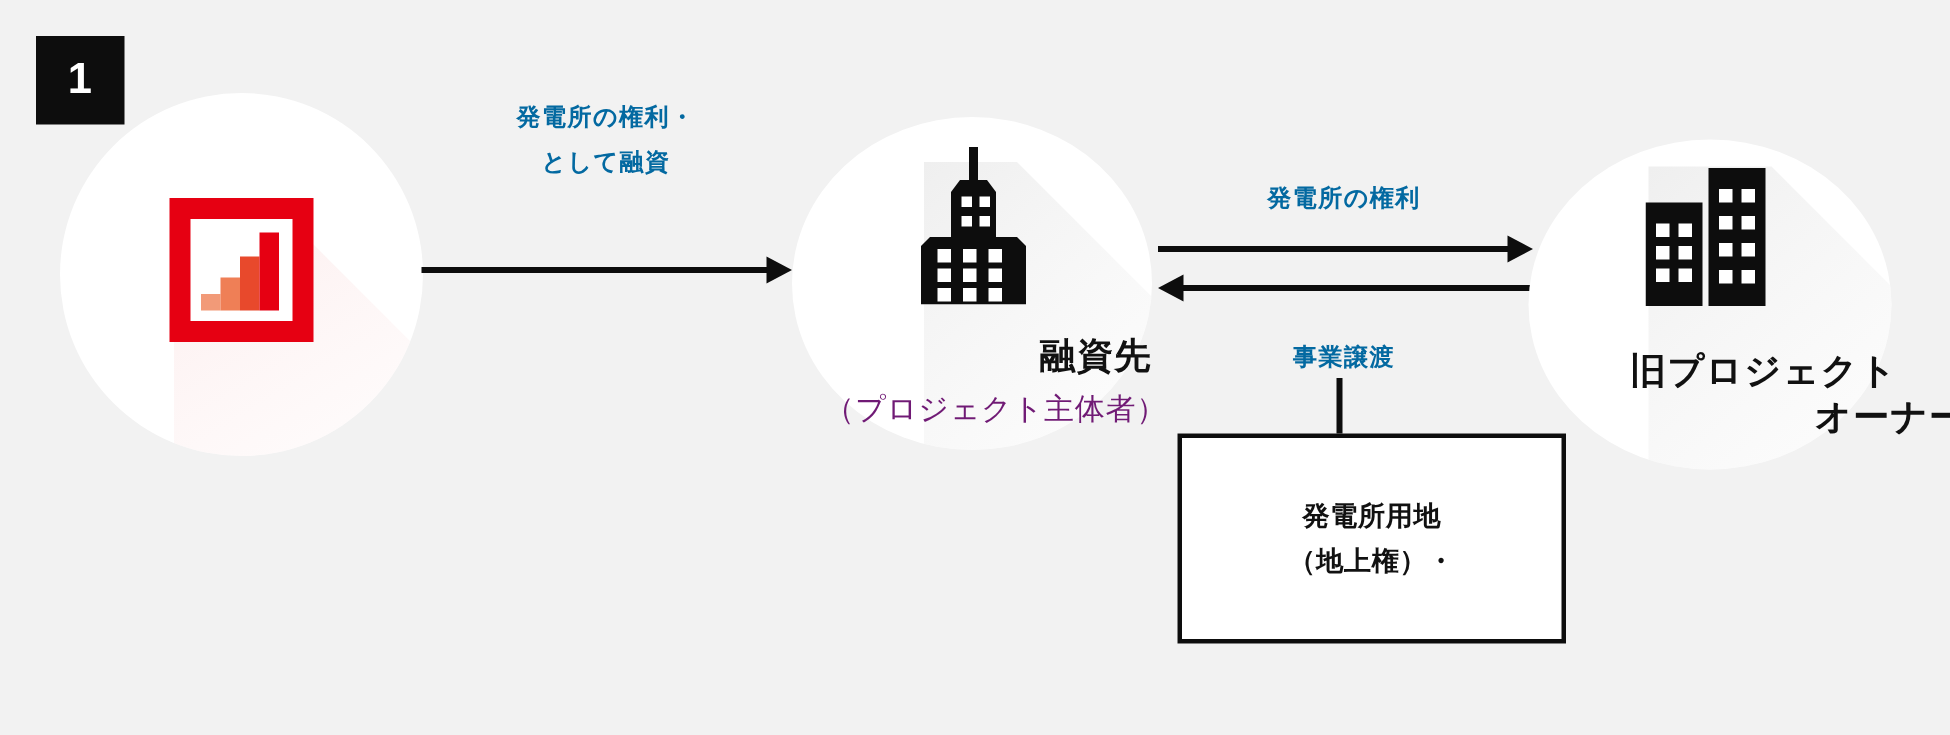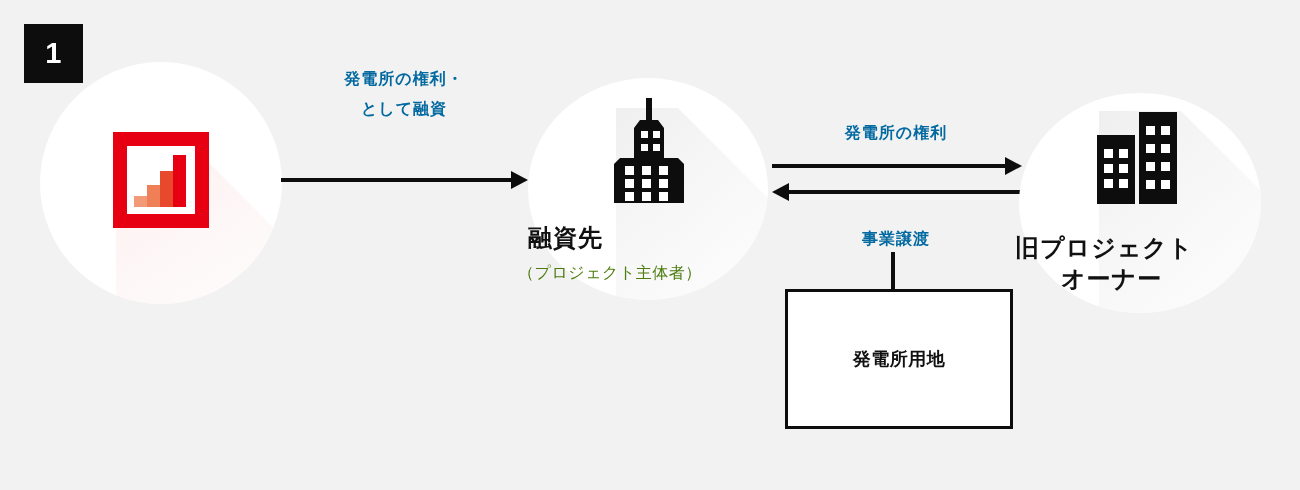--- a/index.html
+++ b/index.html
@@ -56,37 +56,37 @@
     pointer-events: none;
   }
   .node-icon {
     position: absolute;
     display: flex;
     align-items: center;
     justify-content: center;
   }
   .node-label {
     position: absolute;
-    text-align: left;
+    text-align: right;
     color: #111111;
     font-weight: 700;
     letter-spacing: 1px;
     white-space: nowrap;
     font-family: Liberation Serif, serif;
   }
   .node-label.primary {
     font-size: 24px;
     line-height: 32px;
   }
   .node-label.sub {
-    font-size: 16px;
+    font-size: 20px;
     line-height: 22px;
     font-weight: 400;
     letter-spacing: 0.5px;
-    color: #4d7c0f;
+    color: #701a75;
   }
 
   
   .chart-icon {
     position: relative;
     width: 96px;
     height: 96px;
     background: #e60012;
     box-sizing: border-box;
     padding: 14px;
@@ -266,22 +266,23 @@
   </div>
 
   <div>
     <div class="arrow-line" style="left:787px; top:190px; width:233px;"></div>
     <div class="arrow-head left" style="left:772px; top:183px;"></div>
     <div class="arrow-label" style="left:772px; top:212px; width:248px;margin-top:12px;">事業譲渡</div>
   </div>
 
   <div class="connector" style="left:891px; top:252px; height:40px;"></div>
 
-  <div class="asset-box" style="left:785px; top:289px; width:228px; height:140px;">
+  <div class="asset-box" style="left:785px; top:289px; width:259px; height:140px;">
     <div class="asset-box-line">発電所用地</div>
+    <div class="asset-box-line">（地上権）・</div>
   </div>
 
   <div class="node">
     <div class="node-circle" style="left:1019px; top:93px; width:242px; height:220px;">
       <svg class="long-shadow" viewBox="0 0 242 220">
         <defs>
           <linearGradient id="ls3" x1="0" y1="0" x2="0.7" y2="1">
             <stop offset="0%" stop-color="#ececec" stop-opacity="0.85"></stop>
             <stop offset="100%" stop-color="#f4f4f4" stop-opacity="0.3"></stop>
           </linearGradient>

